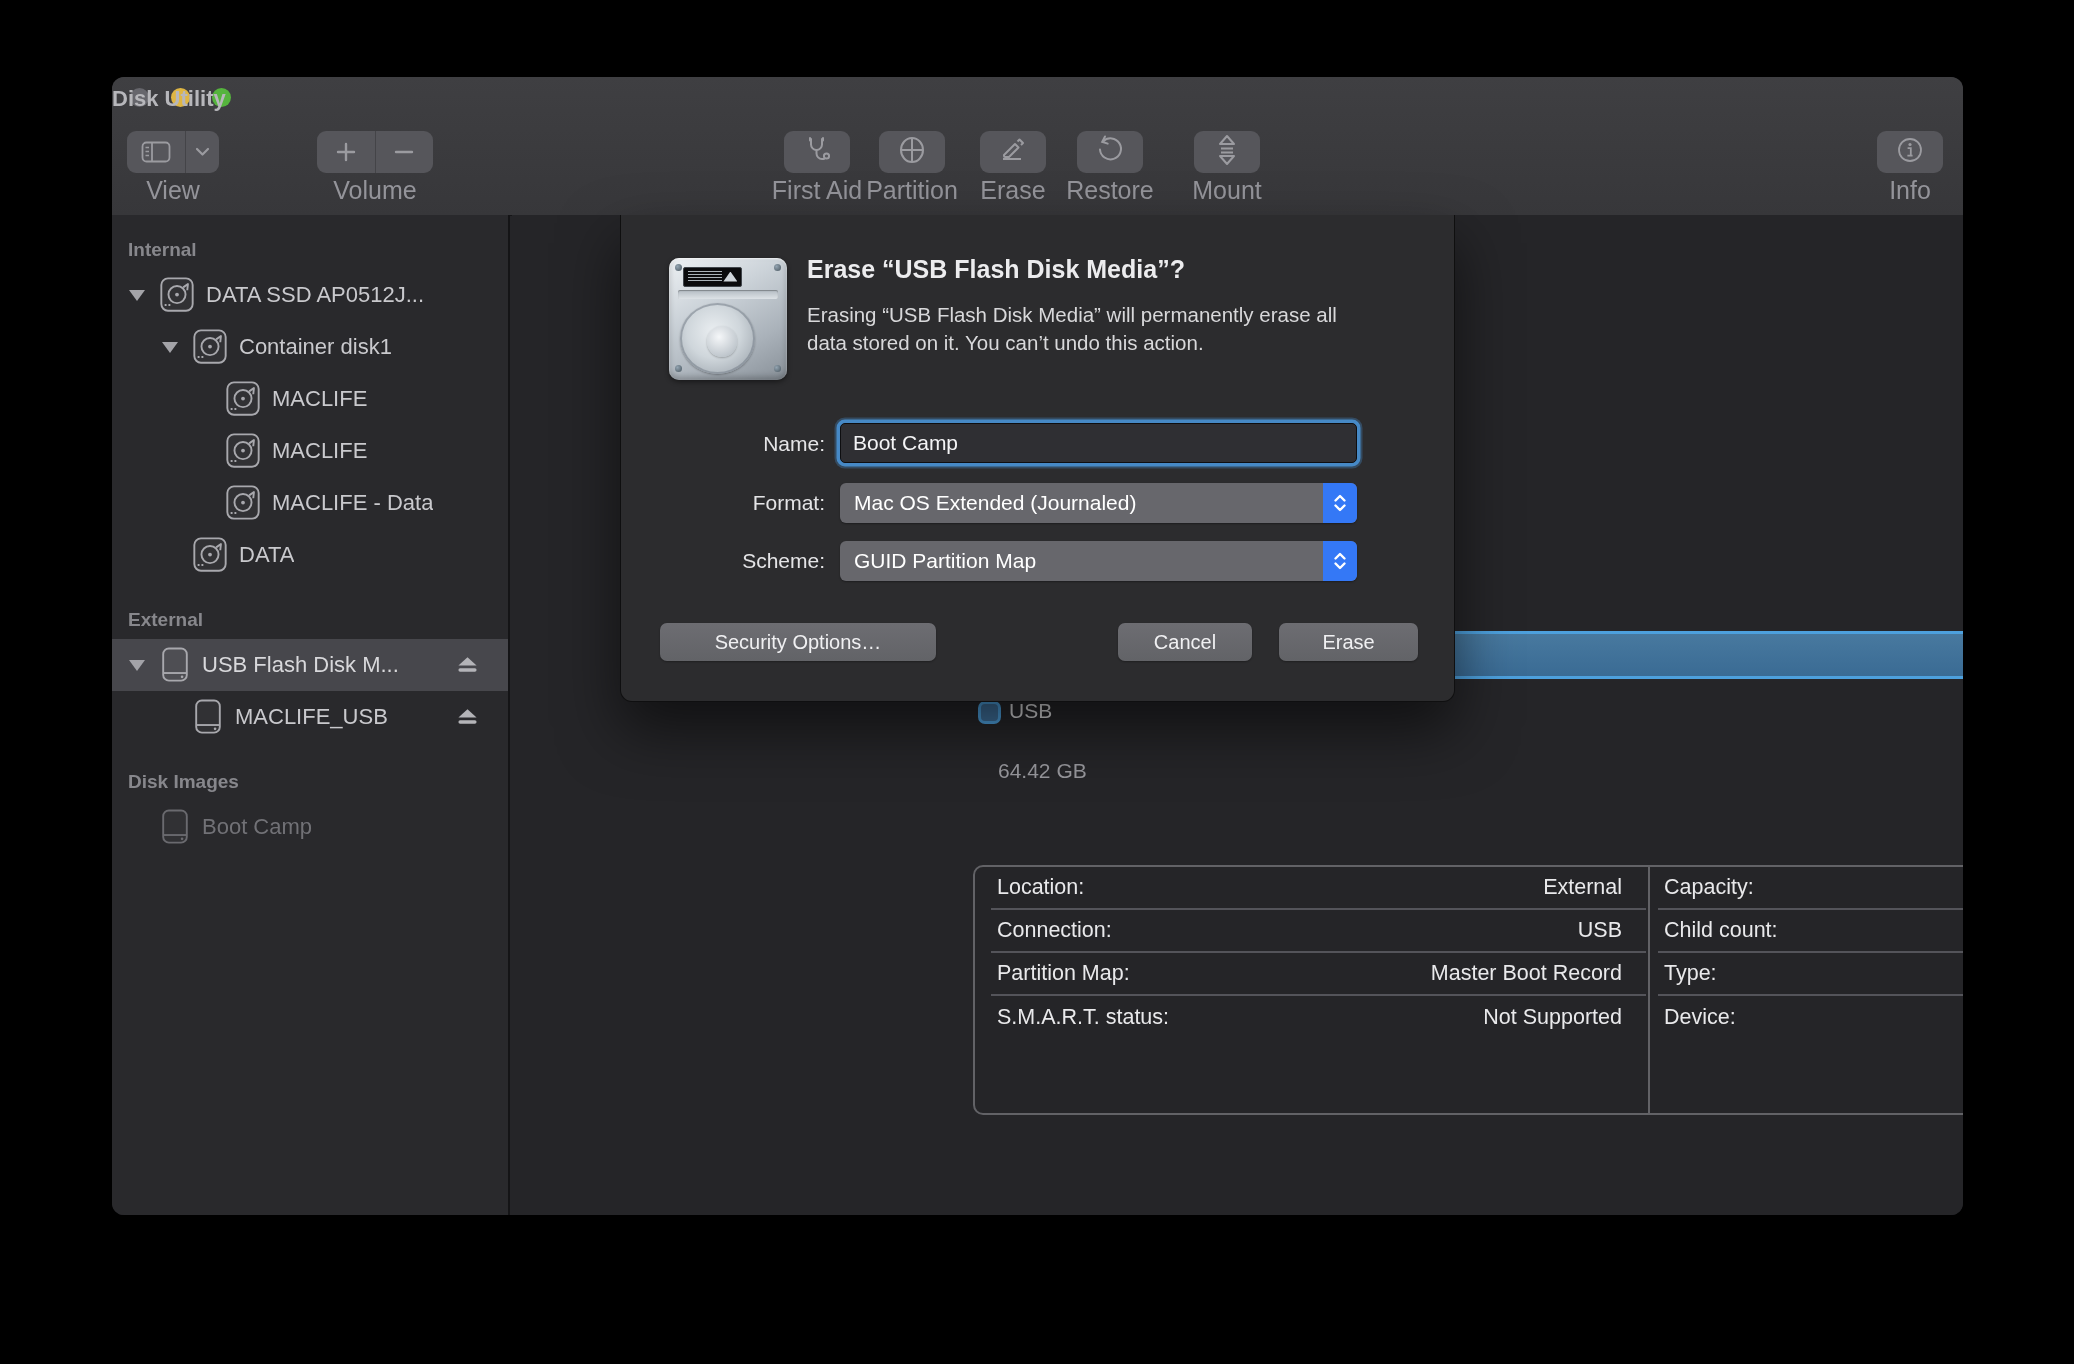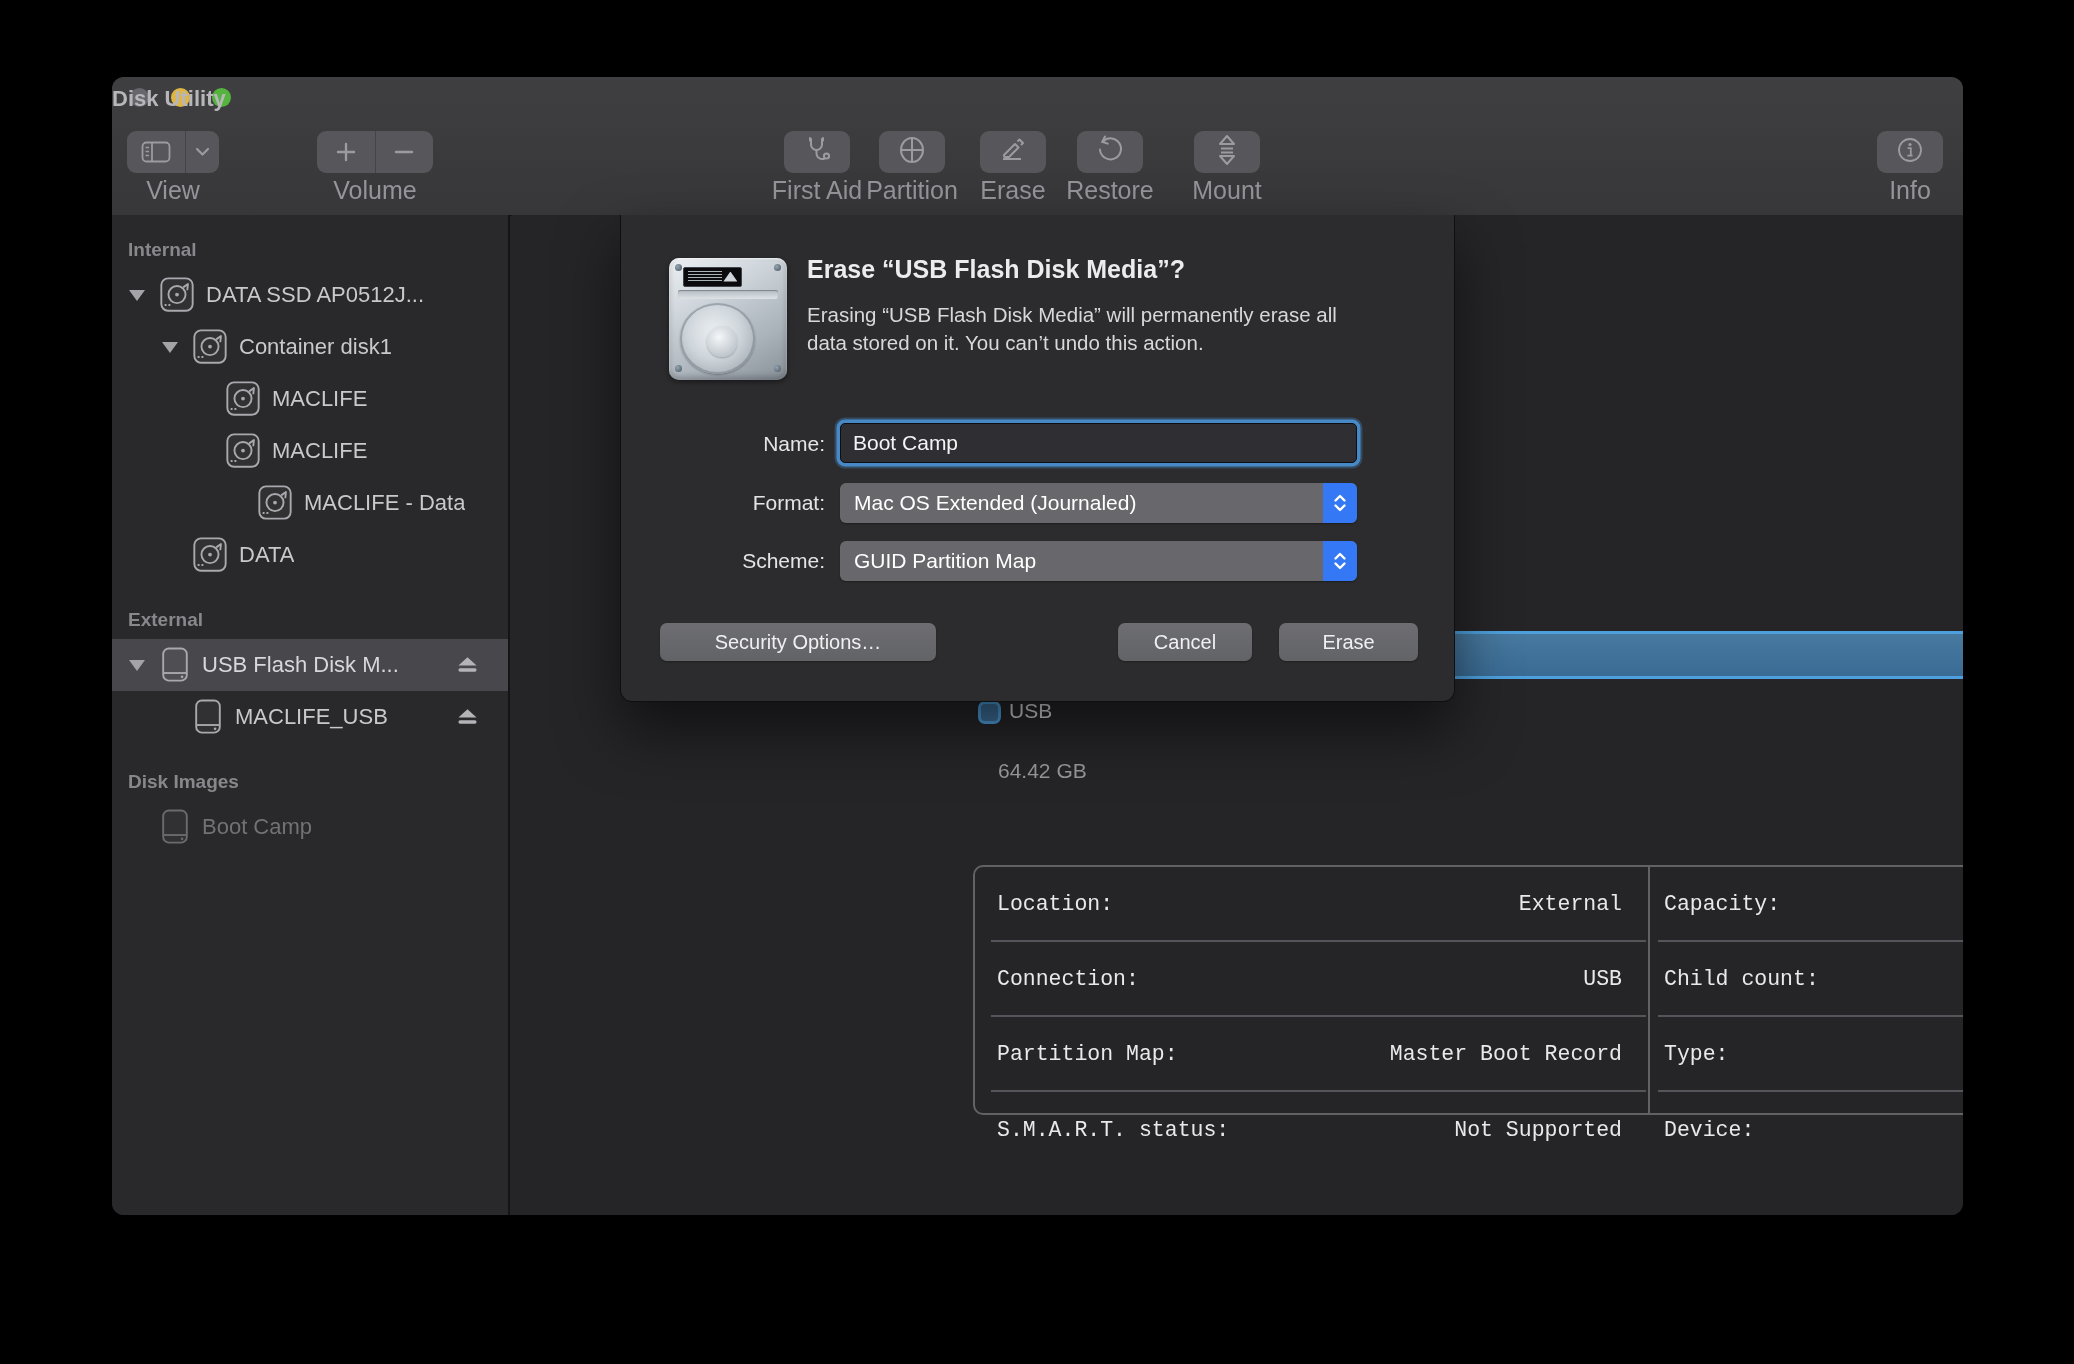--- a/index.html
+++ b/index.html
@@ -65,22 +65,22 @@
   .legend-dot{position:absolute;border:3px solid #4da0dd;border-radius:7px;background:#3f6f9a;box-sizing:border-box;}
   .legend-frag{position:absolute;font-size:21px;color:#d6d6d8;}
   .cap-frag{position:absolute;font-size:21px;color:#97979c;}
   
   .info-table{position:absolute;left:461px;top:650px;width:1322px;height:250px;
               border:2px solid #626266;border-radius:10px;box-sizing:border-box;}
   .it-vdiv{position:absolute;left:673px;top:0;bottom:0;width:2px;background:#626266;}
   .it-col{position:absolute;top:0;bottom:0;}
   .it-col.left{left:0;width:673px;}
   .it-col.right{left:675px;right:0;}
-  .it-row{height:75px;display:flex;align-items:center;justify-content:space-between;
-          border-bottom:2px solid #54545a;font-size:21.5px;color:#e9e9eb;box-sizing:border-box;font-family:Liberation Mono, monospace;}
+  .it-row{height:43px;display:flex;align-items:center;justify-content:space-between;
+          border-bottom:2px solid #54545a;font-size:21.5px;color:#e9e9eb;box-sizing:border-box;}
   .it-col.left .it-row{margin:0 2px 0 16px;padding:0 24px 0 6px;}
   .it-col.right .it-row{margin:0 20px 0 8px;padding:0 4px 0 6px;}
   .it-row:last-child{border-bottom:none;}
   
   .dialog{position:absolute;left:508px;top:138px;width:835px;height:487px;background:#2c2c2e;
           border:1px solid rgba(0,0,0,.65);border-top:none;border-radius:0 0 12px 12px;
           box-shadow:0 28px 60px rgba(0,0,0,.55);box-sizing:border-box;}
   .dlg-title{position:absolute;left:186px;top:40px;font-size:25px;font-weight:700;color:#ececee;}
   .dlg-body{position:absolute;left:186px;top:86px;font-size:20.5px;line-height:28px;color:#d8d8da;}
   .frow-label{position:absolute;width:164px;left:40px;text-align:right;font-size:21px;color:#e4e4e6;}
@@ -261,21 +261,21 @@
                 <svg width="38" height="42" viewBox="0 0 40 44">
                   <rect x="3.5" y="4.5" width="33" height="34" rx="7" fill="rgba(255,255,255,0.04)" stroke="currentColor" stroke-width="2"></rect>
                   <circle cx="20" cy="21.5" r="9" fill="none" stroke="currentColor" stroke-width="2"></circle>
                   <circle cx="20" cy="21.5" r="2" fill="currentColor"></circle>
                   <path d="M26.5 14L31.5 10.5L30.8 17" fill="none" stroke="currentColor" stroke-width="2" stroke-linejoin="round"></path>
                   <path d="M7 32.5h8" stroke="currentColor" stroke-width="2" stroke-dasharray="2 2"></path>
                 </svg>
               </span>
               <span class="sb-label">MACLIFE</span>
             </div>
-            <div class="sb-row" style="padding-left: 80px; margin-left: 32px;">
+            <div class="sb-row" style="padding-left: 80px;">
               <span class="sb-tri"></span>
               <span class="sb-icon">
                 <svg width="38" height="42" viewBox="0 0 40 44">
                   <rect x="3.5" y="4.5" width="33" height="34" rx="7" fill="rgba(255,255,255,0.04)" stroke="currentColor" stroke-width="2"></rect>
                   <circle cx="20" cy="21.5" r="9" fill="none" stroke="currentColor" stroke-width="2"></circle>
                   <circle cx="20" cy="21.5" r="2" fill="currentColor"></circle>
                   <path d="M26.5 14L31.5 10.5L30.8 17" fill="none" stroke="currentColor" stroke-width="2" stroke-linejoin="round"></path>
                   <path d="M7 32.5h8" stroke="currentColor" stroke-width="2" stroke-dasharray="2 2"></path>
                 </svg>
               </span>

